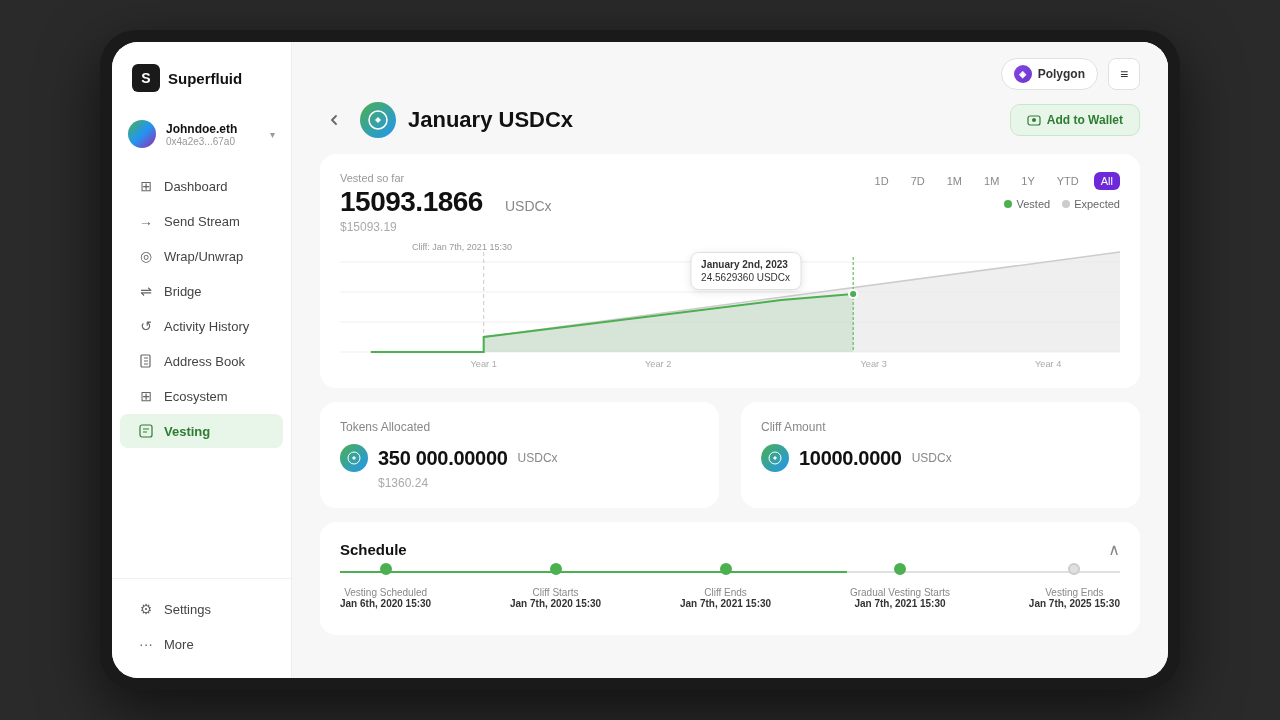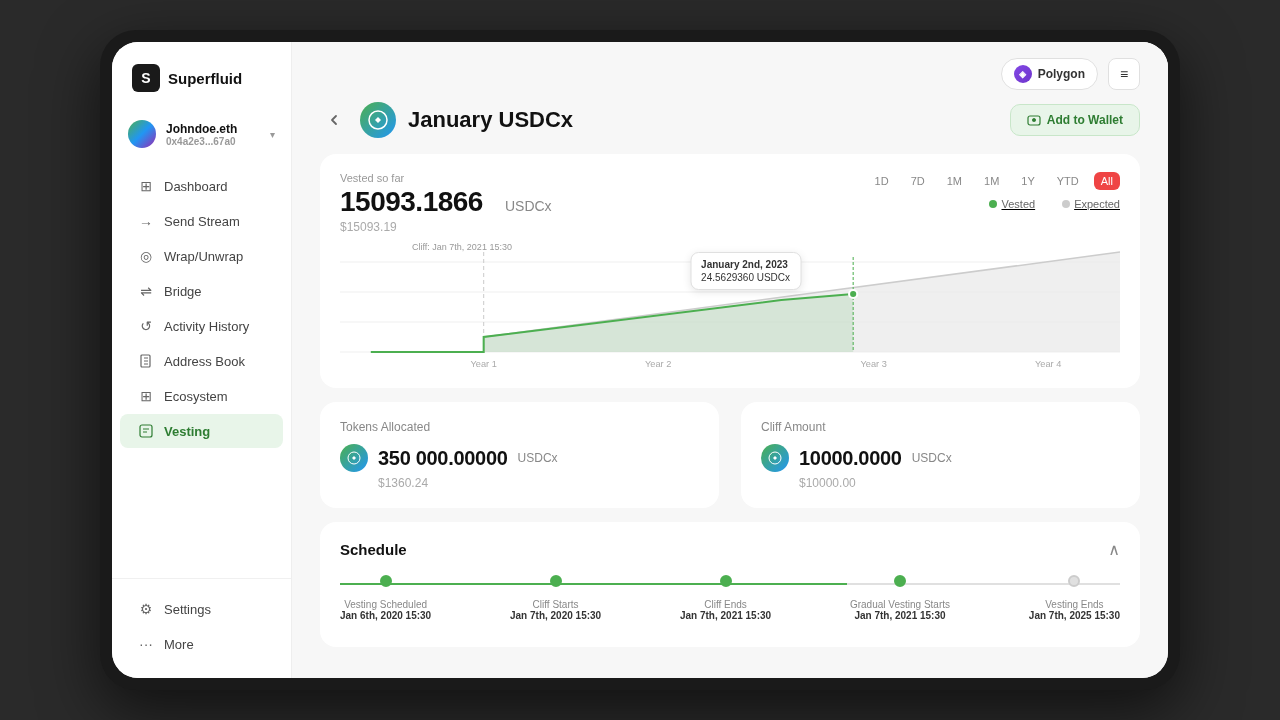--- a/index.html
+++ b/index.html
@@ -96,21 +96,20 @@
       font-weight: 600;
       color: #111;
       white-space: nowrap;
       overflow: hidden;
       text-overflow: ellipsis;
     }
 
     .user-address {
       font-size: 10px;
       color: #999;
-      font-weight: bold;
     }
 
     .chevron-down {
       font-size: 10px;
       color: #999;
     }
 
     .nav-items {
       flex: 1;
       padding: 6px 0;
@@ -353,29 +352,28 @@
     .time-btn {
       padding: 3px 7px;
       border-radius: 6px;
       font-size: 11px;
       cursor: pointer;
       color: #888;
       font-weight: 500;
     }
 
     .time-btn.active {
-      background: #ef4444;
+      background: #6d28d9;
       color: #fff;
     }
 
     .legend {
       display: flex;
-      gap: 27px;
-      align-items: center;
-      text-decoration: underline;
+      gap: 12px;
+      align-items: center;
     }
 
     .legend-item {
       display: flex;
       align-items: center;
       gap: 4px;
       font-size: 11px;
       color: #666;
     }
 
@@ -485,21 +483,21 @@
     .schedule-card {
       background: #fff;
       border-radius: 16px;
       padding: 18px 20px;
     }
 
     .schedule-header {
       display: flex;
       align-items: center;
       justify-content: space-between;
-      margin-bottom: 16px;
+      margin-bottom: 4px;
       text-align: right;
     }
 
     .schedule-title {
       font-size: 15px;
       font-weight: 600;
       color: #111;
     }
 
     .schedule-collapse {
@@ -781,21 +779,20 @@
             <div class="stat-amount-row">
               <div class="token-icon-small">
                 <svg width="14" height="14" viewBox="0 0 14 14">
                   <circle cx="7" cy="7" r="6" fill="none" stroke="white" stroke-width="1"></circle>
                   <path d="M5 7 L7 5 L9 7 L7 9 Z" fill="white"></path>
                 </svg>
               </div>
               <span class="stat-amount">10000.0000</span>
               <span class="stat-token">USDCx</span>
             </div>
-            <div class="stat-usd">$10000.00</div>
           </div>
         </div>
 
         <div class="schedule-card">
           <div class="schedule-header">
             <span class="schedule-title">Schedule</span>
             <span class="schedule-collapse">∧</span>
           </div>
 
           <div class="schedule-timeline">

